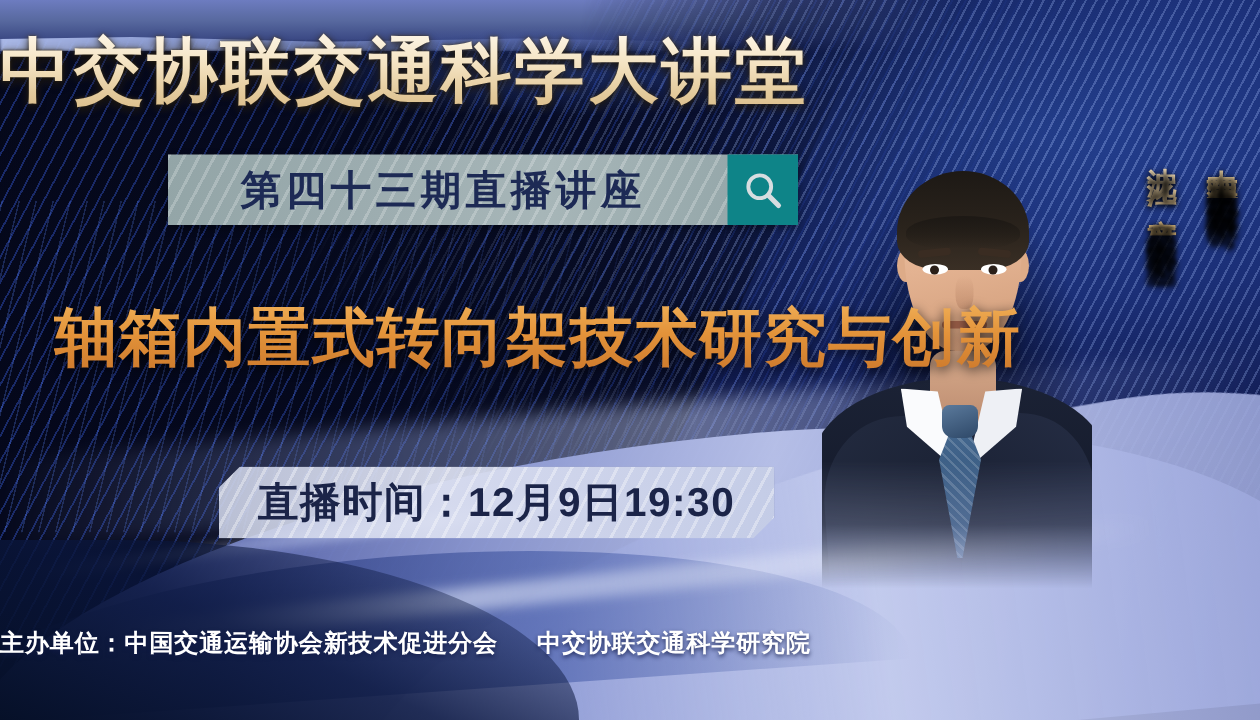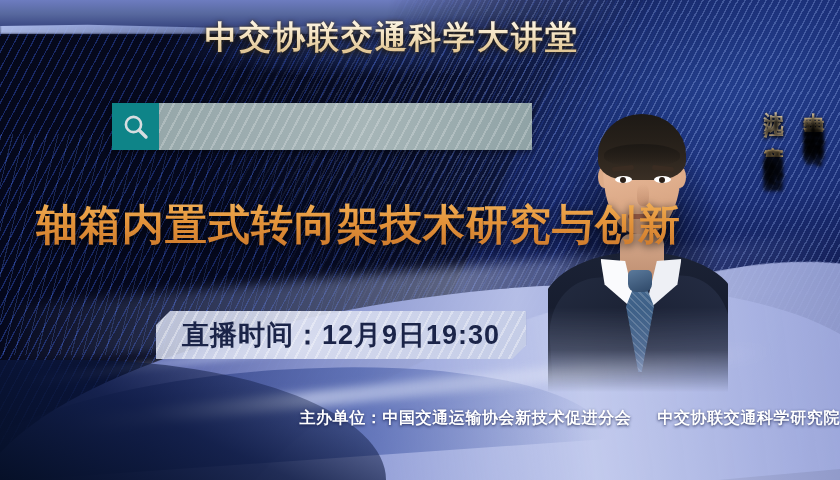--- a/index.html
+++ b/index.html
@@ -201,30 +201,28 @@
   .p-eye-r{position:absolute;left:106px;top:84px;width:17px;height:7px;background:#ffffff;border-radius:50%;}
   .p-pup-l{position:absolute;left:72px;top:85px;width:6px;height:6px;background:#2a1f18;border-radius:50%;}
   .p-pup-r{position:absolute;left:111px;top:85px;width:6px;height:6px;background:#2a1f18;border-radius:50%;}
   .p-nose{position:absolute;left:89px;top:92px;width:12px;height:22px;background:linear-gradient(180deg,rgba(190,140,110,0),rgba(182,130,100,.55));border-radius:40%;}
   .p-mouth{position:absolute;left:80px;top:122px;width:30px;height:5px;background:#a9674f;border-radius:3px;}
   .p-chin{position:absolute;left:72px;top:128px;width:46px;height:16px;background:radial-gradient(closest-side,rgba(205,150,118,.45),rgba(205,150,118,0));}
 
   
   .headline{
     position:absolute;left:0;top:16px;width:700px;
-    text-align:center;
-    font-family:"Liberation Sans","DejaVu Sans",sans-serif;
-    font-size:32px;font-weight:bold;letter-spacing:2px;
+    font-family:"Liberation Sans","DejaVu Sans",sans-serif;
+    font-size:47px;font-weight:bold;letter-spacing:2px;
     color:#f2e0bd;
     background:linear-gradient(180deg,#fffaf0 0%,#f4e3c2 42%,#e4cb9d 72%,#d8b984 100%);
     -webkit-background-clip:text;background-clip:text;
     -webkit-text-fill-color:transparent;
     filter:drop-shadow(0 2px 3px rgba(0,0,0,.65)) drop-shadow(0 0 1px rgba(90,70,30,.8));
     white-space:nowrap;
-    margin-left:42px;
   }
 
   .searchbar{
     position:absolute;left:112px;top:103px;width:420px;height:47px;
     background:linear-gradient(100deg,#93a5a7 0%,#9dadb0 35%,#a7b6b8 60%,#8fa2a5 100%);
     box-shadow:0 2px 6px rgba(0,0,0,.45);
     display:flex;align-items:center;
   }
   .searchbar::before{
     content:"";position:absolute;inset:0;
@@ -258,21 +256,20 @@
     font-family:"Liberation Sans","DejaVu Sans",sans-serif;
   }
 
   .time-badge{
     position:absolute;left:146px;top:311px;height:48px;
     padding:0 26px;
     display:flex;align-items:center;
     background:linear-gradient(100deg,rgba(206,212,232,.88) 0%,rgba(222,226,242,.9) 40%,rgba(198,206,230,.85) 100%);
     clip-path:polygon(14px 0,100% 0,100% calc(100% - 14px),calc(100% - 14px) 100%,0 100%,0 14px);
     box-shadow:0 3px 9px rgba(0,0,0,.45);
-    margin-left:10px;
   }
   .time-badge::before{
     content:"";position:absolute;inset:0;
     background:repeating-linear-gradient(118deg,rgba(255,255,255,.35) 0 2px,rgba(0,0,0,0) 2px 9px);
     clip-path:polygon(14px 0,100% 0,100% calc(100% - 14px),calc(100% - 14px) 100%,0 100%,0 14px);
   }
   .time-badge-text{
     position:relative;z-index:2;
     font-size:27px;font-weight:bold;letter-spacing:1px;
     color:#1b2448;white-space:nowrap;
@@ -299,22 +296,22 @@
   .vtext-person{
     right:52px;top:96px;
     font-size:20px;letter-spacing:3px;
     color:#eed9ad;
     background:linear-gradient(180deg,#f6e9cf,#e6cb9c 60%,#d4b278);
     -webkit-background-clip:text;background-clip:text;-webkit-text-fill-color:transparent;
     filter:drop-shadow(0 1px 2px rgba(0,0,0,.6));
   }
 
   .footer{
-    position:absolute;left:0;top:408px;width:840px;
-    text-align:right;
+    position:absolute;left:0;top:419px;width:840px;
+    text-align:left;
     font-size:16px;font-weight:bold;letter-spacing:.6px;
     color:#ffffff;
     text-shadow:0 1px 3px rgba(18,26,70,.85);
     font-family:"Liberation Sans","DejaVu Sans",sans-serif;
   }
   .footer .sep{display:inline-block;width:26px;}
 </style>
 </head>
 <body>
 
@@ -362,20 +359,21 @@
     <div class="p-eye-r"></div>
     <div class="p-pup-l"></div>
     <div class="p-pup-r"></div>
     <div class="p-nose"></div>
     <div class="p-mouth"></div>
   </div>
 
   <div class="headline">中交协联交通科学大讲堂</div>
 
   <div class="searchbar">
+    <div class="searchbar-label">第四十三期直播讲座</div>
     <div class="search-icon-box">
       <svg width="30" height="30" viewBox="0 0 30 30" aria-hidden="true">
         <circle cx="12.5" cy="12.5" r="7.6" fill="none" stroke="#d7dde0" stroke-width="2.6"></circle>
         <line x1="18.2" y1="18.2" x2="25" y2="25" stroke="#d7dde0" stroke-width="3.4" stroke-linecap="round"></line>
       </svg>
     </div>
   </div>
 
   <div class="topic">轴箱内置式转向架技术研究与创新</div>
 

